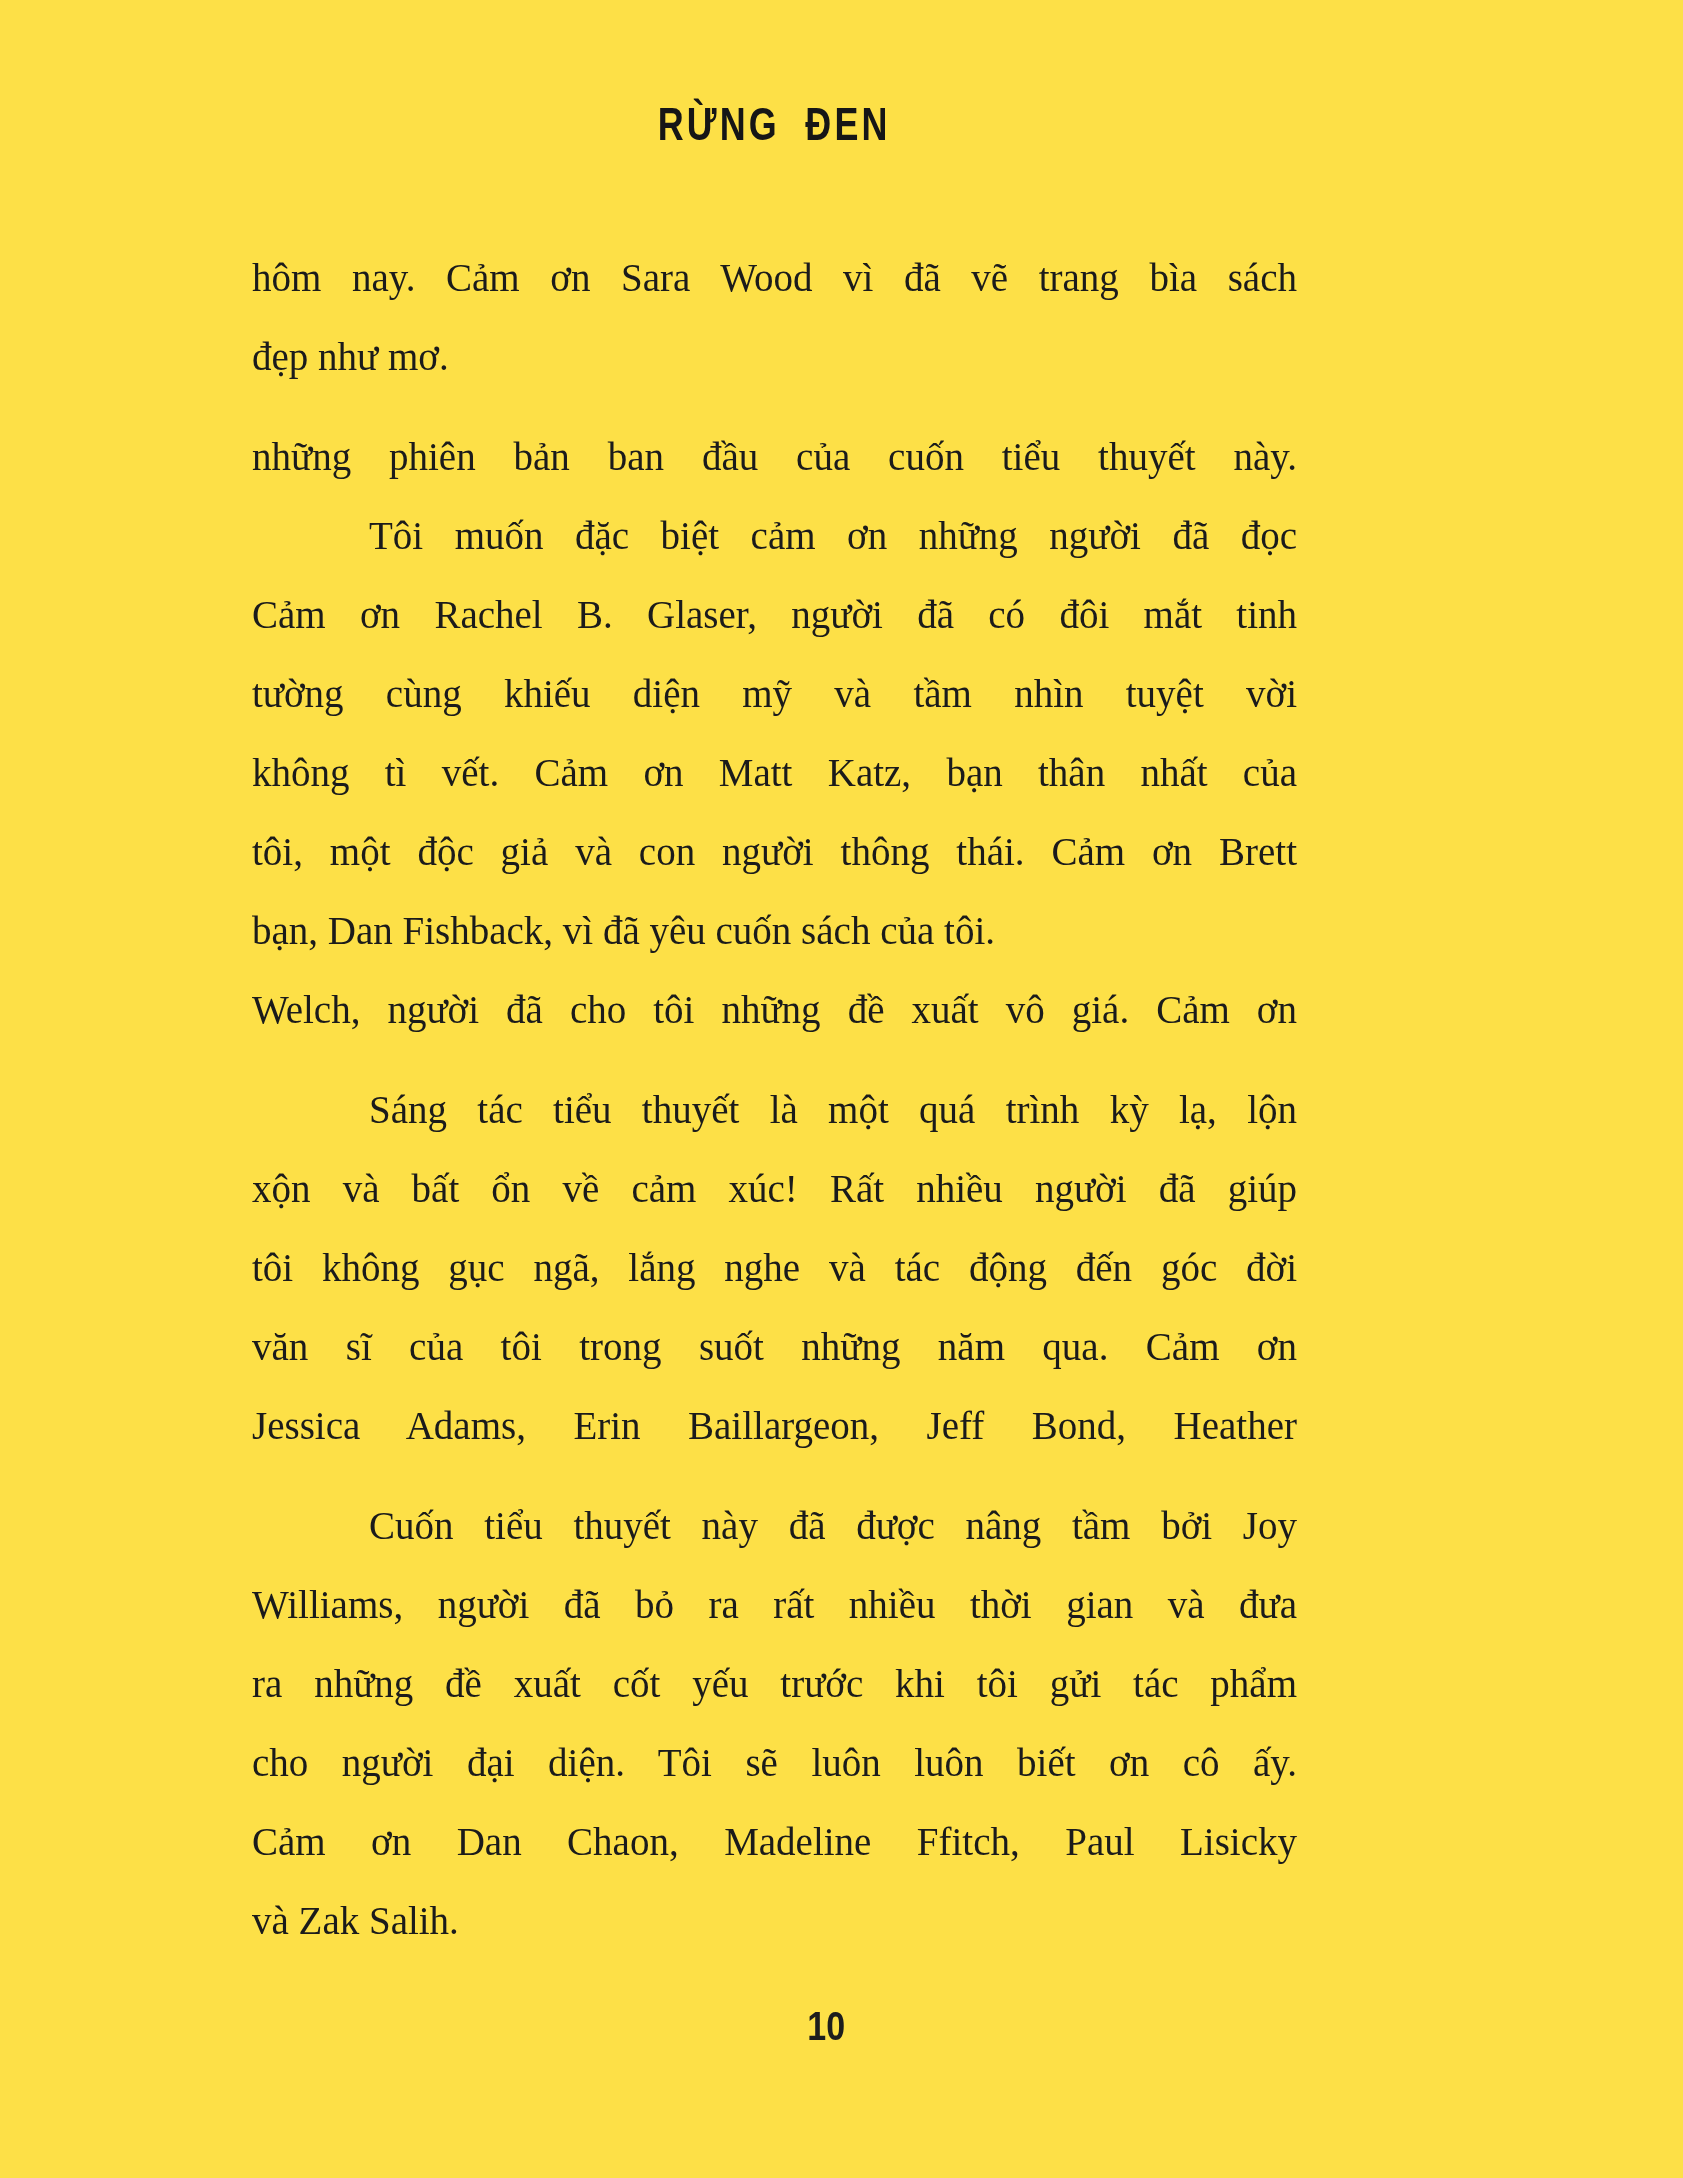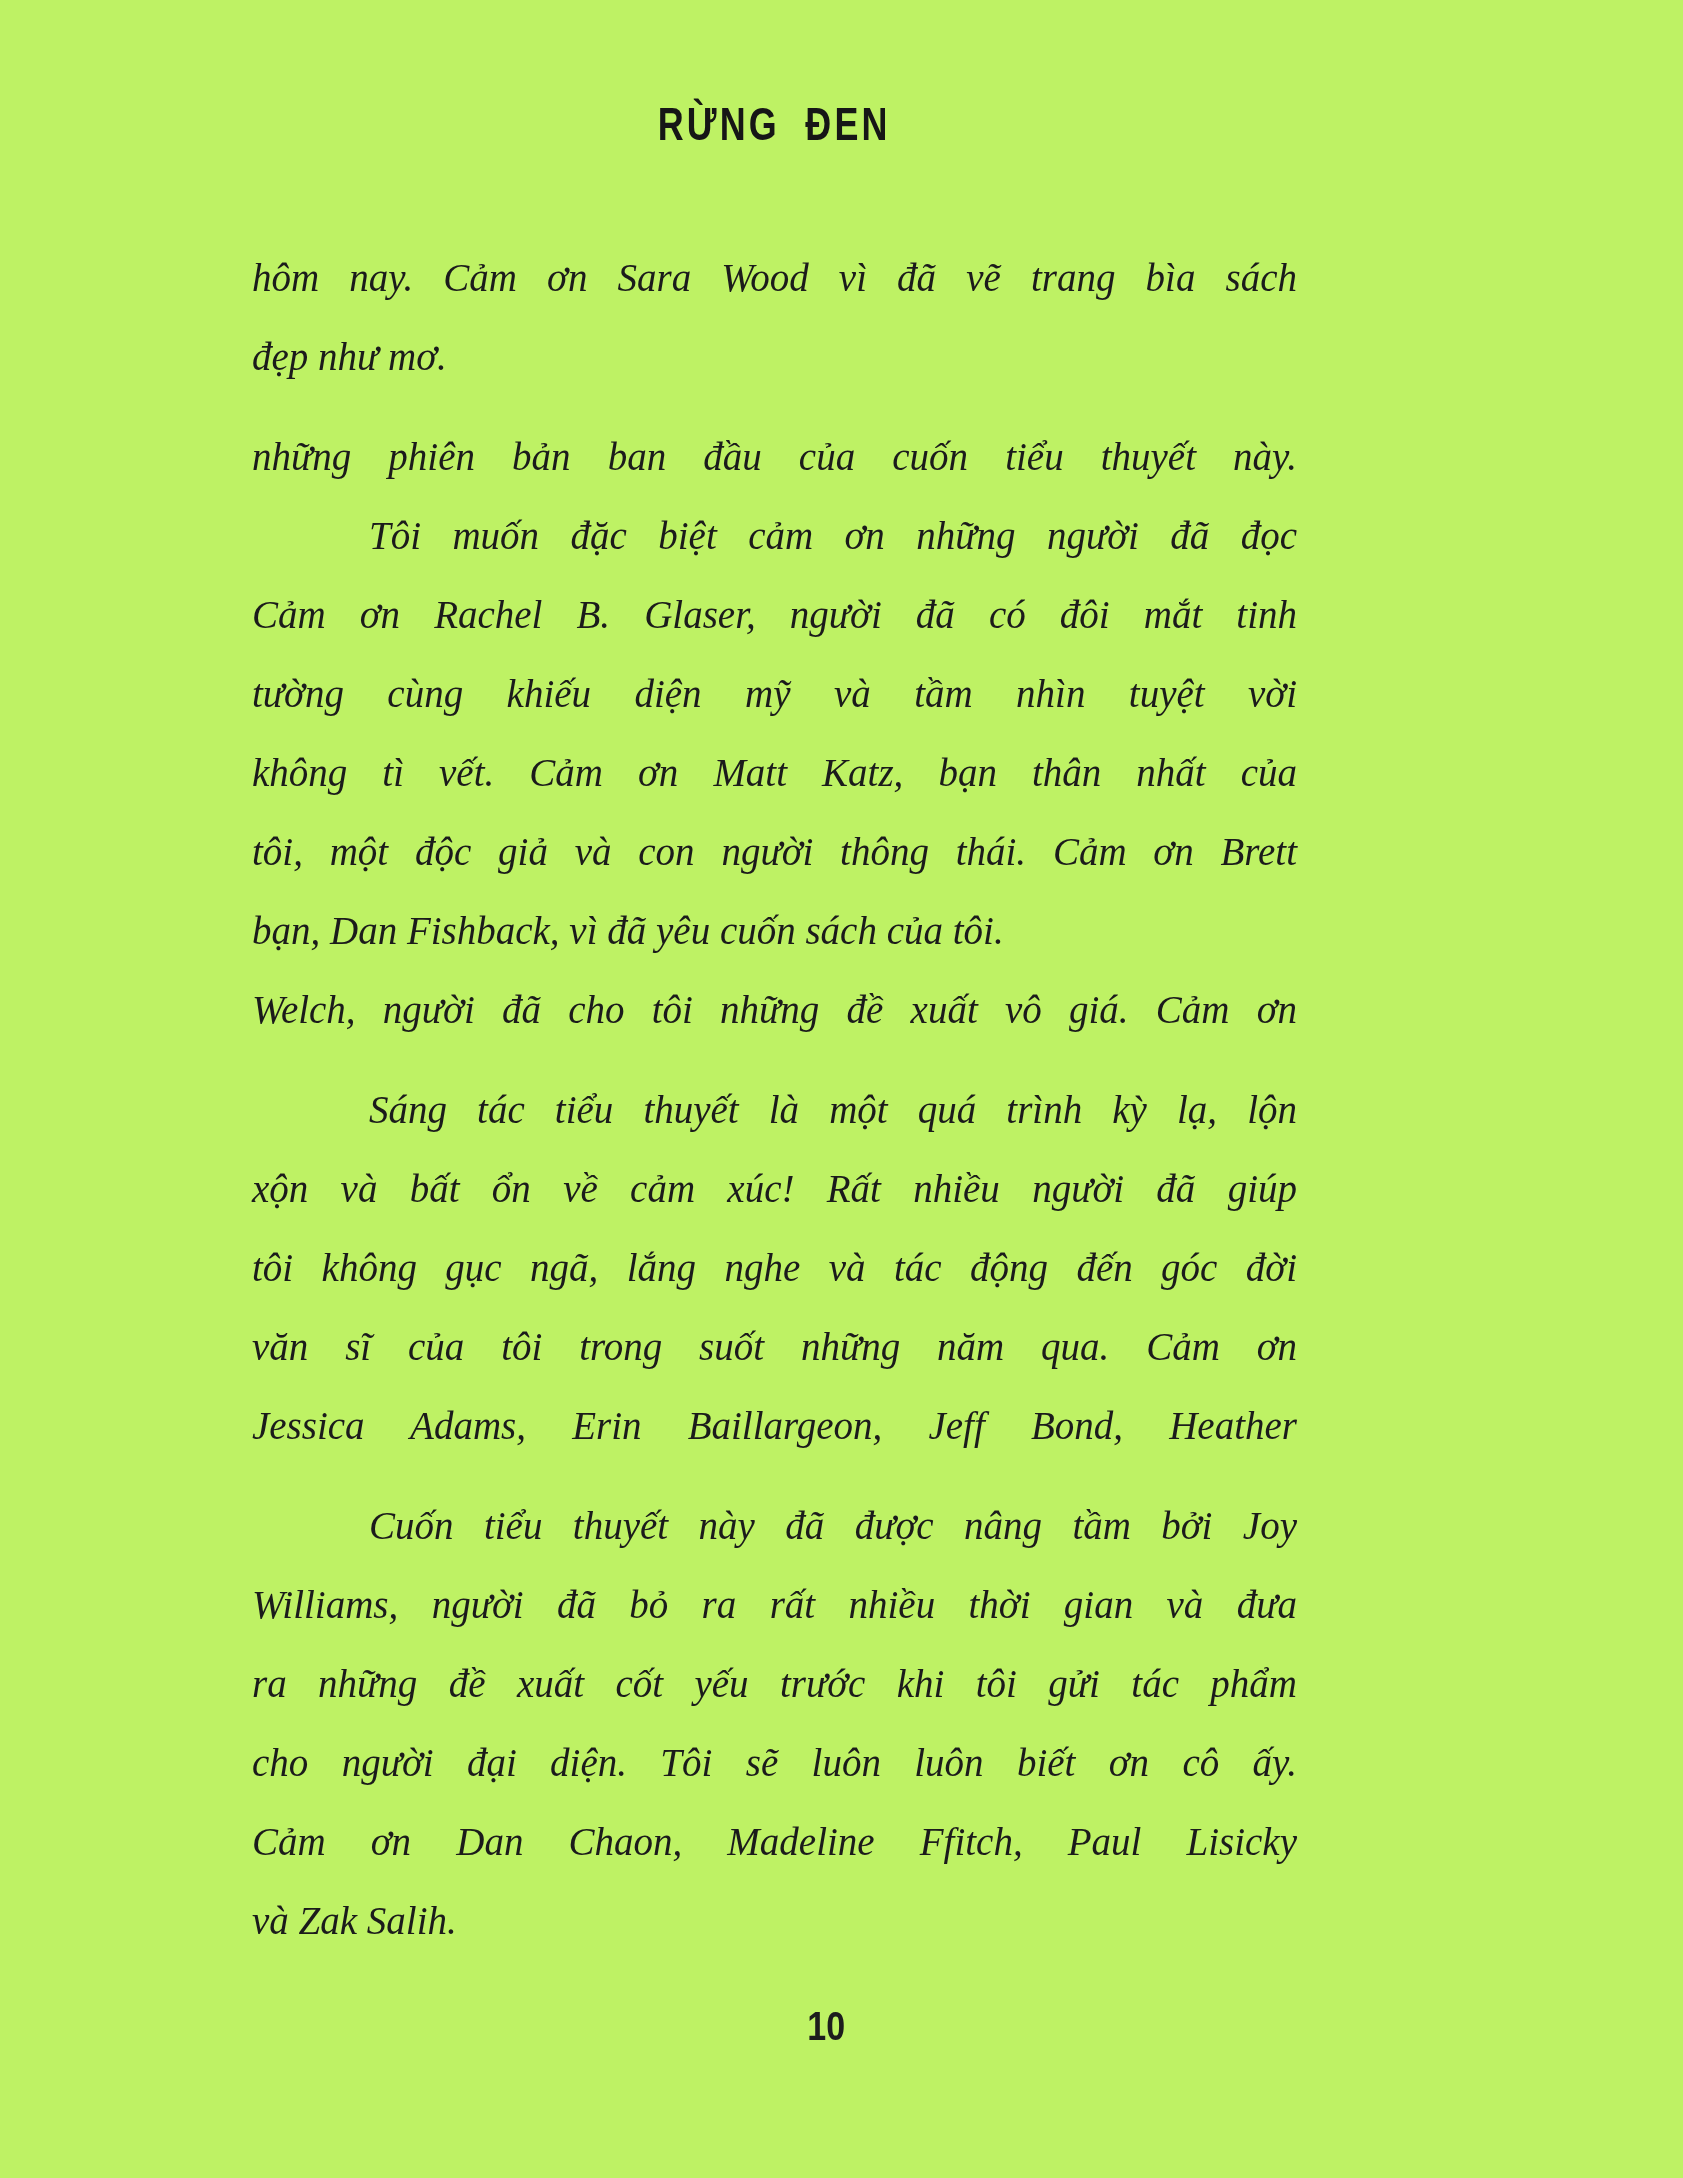--- a/index.html
+++ b/index.html
@@ -4,21 +4,21 @@
 <style>
   html, body {
     margin: 0;
     padding: 0;
     background: #ffffff;
   }
   .page {
     position: relative;
     width: 1683px;
     height: 2178px;
-    background: #bef264;
+    background: #fde047;
     overflow: hidden;
     font-family: "Liberation Serif", "DejaVu Serif", serif;
     color: #1b1b1b;
   }
   .running-head {
     position: absolute;
     top: 101px;
     left: 252px;
     width: 1045px;
     text-align: center;
@@ -44,21 +44,20 @@
     line-height: 79px;
   }
   .para {
     margin: 0 0 21px 0;
   }
   .line {
     text-align: justify;
     text-align-last: justify;
     white-space: normal;
     height: 79px;
-    font-style: italic;
   }
   .line.first-indent {
     padding-left: 117px;
   }
   .line.final {
     text-align: right;
     text-align-last: left;
   }
   .page-number {
     position: absolute;

